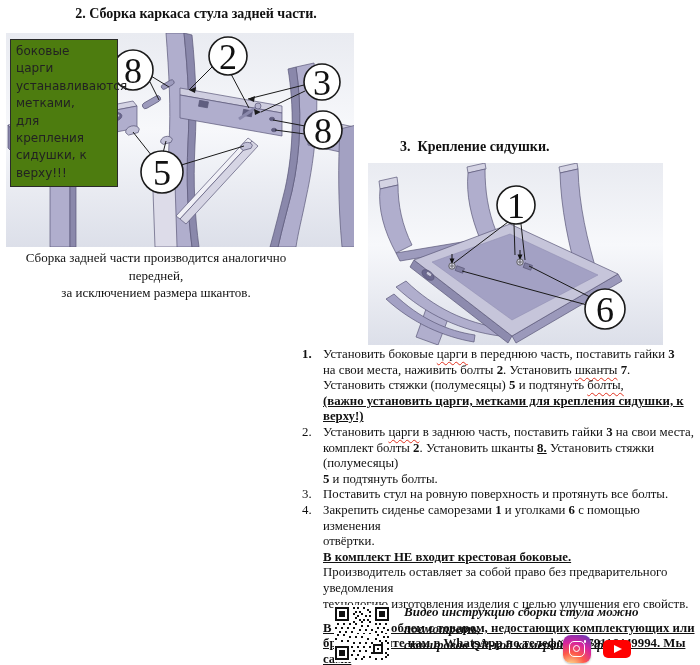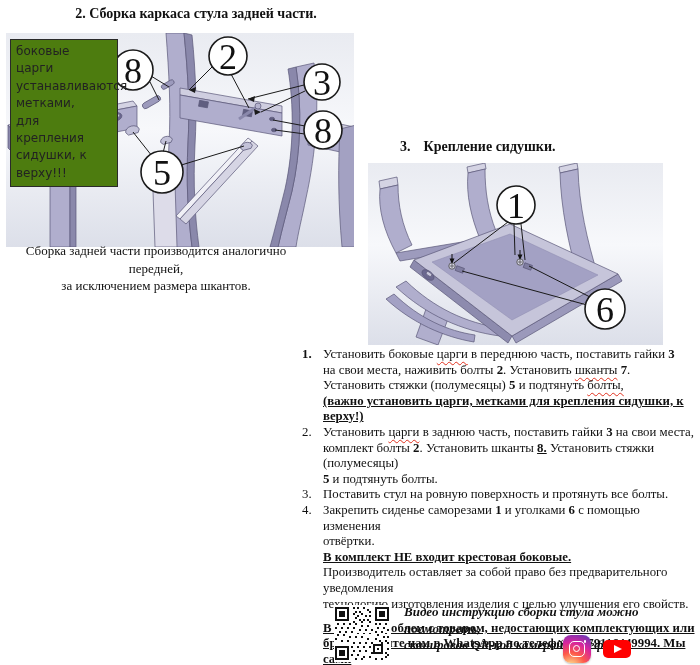--- a/index.html
+++ b/index.html
@@ -2,28 +2,28 @@
 <html><head>
 <meta charset="utf-8">
 <style>
   html,body{margin:0;padding:0;overflow:hidden;}
   body{width:700px;height:665px;position:relative;background:#fff;
        font-family:"Liberation Serif",serif;color:#111;}
   .page{position:absolute;inset:0;overflow:hidden;}
   .title{position:absolute;font-size:14px;white-space:nowrap;font-weight:bold;}
   .t2{left:20px;top:6px;width:352px;text-align:center;}
   .t3{left:400px;top:139px;}
-  .t3 .t3txt{margin-left:13px;}
+  .t3 .t3txt{margin-left:7px;}
   .diagram{position:absolute;}
   .d1{left:6px;top:33px;width:348px;height:214px;}
   .d2{left:368px;top:163px;width:295px;height:182px;}
   .diagram svg{display:block;}
   .notebox{position:absolute;left:4px;top:6px;width:80px;border:1.2px solid #2a2a2a;background:#4d7c0f;
            padding:3px 21px 4px 5px;font-family:"DejaVu Sans",sans-serif;font-size:12px;line-height:1.45;color:#222;}
-  .caption{position:absolute;left:0;top:242px;width:312px;text-align:center;font-size:13px;line-height:17.5px;}
+  .caption{position:absolute;left:0;top:249px;width:312px;text-align:center;font-size:13px;line-height:17.5px;}
   .instr{position:absolute;left:296px;top:347px;width:404px;font-size:12.8px;line-height:15.6px;}
   .item{position:relative;padding-left:27px;}
   .num{position:absolute;left:6px;top:0;}
   .b{font-weight:bold;}
   .bu{font-weight:bold;text-decoration:underline;}
   .sq{text-decoration-line:underline;text-decoration-style:wavy;text-decoration-color:#e0301e;
       text-decoration-thickness:1px;text-underline-offset:2.5px;}
   .wa{margin-top:9px;padding-left:27px;font-weight:bold;line-height:15.2px;}
   .wa div{text-decoration:underline;}
   .qr{position:absolute;left:330px;top:605px;}

